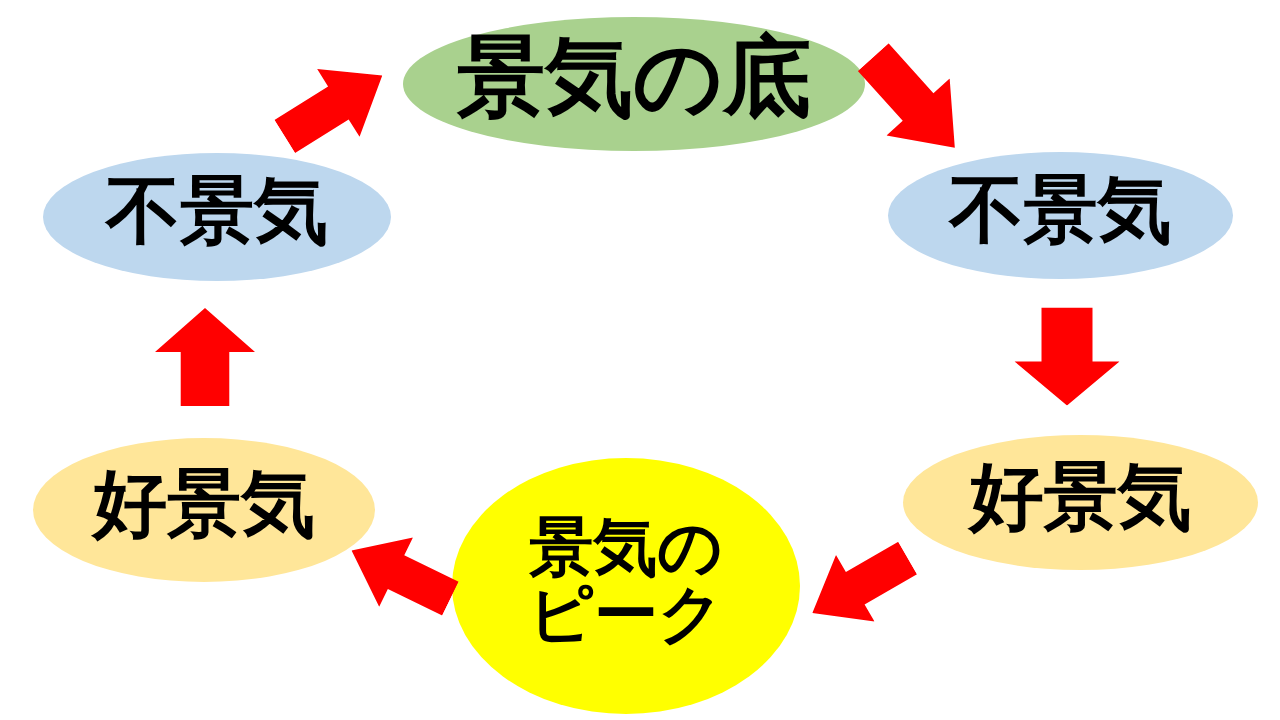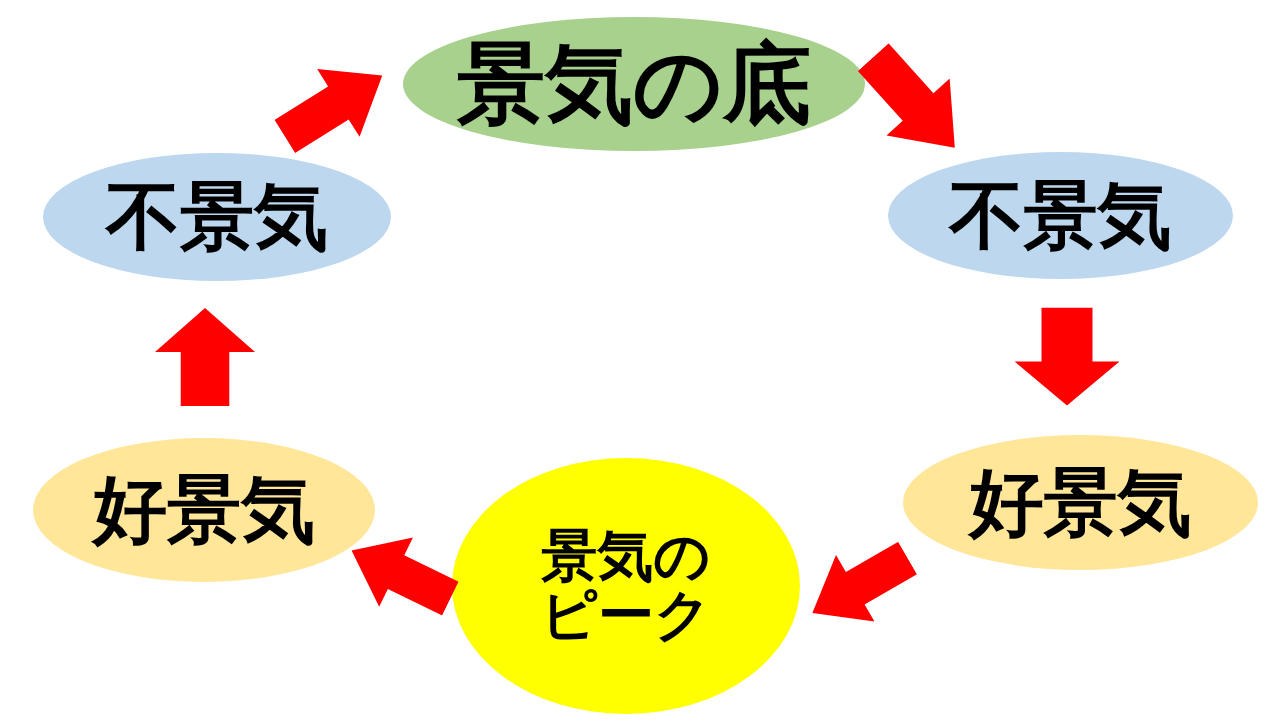--- a/index.html
+++ b/index.html
@@ -1,33 +1,33 @@
 <!DOCTYPE html>
 <html><head>
 <meta charset="utf-8">
 <style>
   html,body{margin:0;padding:0;}
   .stage{
     position:relative;width:1280px;height:720px;overflow:hidden;
     background:#ffffff;
-    font-family:Liberation Sans, sans-serif;
+    font-family:Liberation Mono, monospace;
   }
   .node{
     position:absolute;border-radius:50%;
     display:flex;align-items:center;justify-content:center;
     font-weight:bold;color:#000;text-align:center;
     white-space:pre-line;line-height:1.05;
   }
   
   .node-trough        {left:403px;top:17px; width:462px;height:134px;font-size:88px;}
   .node-recession-l   {left:43px; top:153px;width:348px;height:128px;font-size:74px;}
   .node-recession-r   {left:888px;top:152px;width:345px;height:127px;font-size:74px;}
   .node-boom-l        {left:33px; top:438px;width:342px;height:144px;font-size:74px;}
   .node-boom-r        {left:903px;top:435px;width:355px;height:135px;font-size:74px;}
-  .node-peak          {left:452px;top:458px;width:348px;height:256px;font-size:56px;}
+  .node-peak          {left:452px;top:458px;width:348px;height:256px;font-size:64px;}
   .arrow{position:absolute;display:block;}
   .arrow svg{display:block;width:100%;height:100%;}
   
   .arrow-up-right   {left:276px; top:66px;  width:115px;height:80px; transform:rotate(-32deg);}
   .arrow-down-right {left:853px; top:60px;  width:122px;height:85px; transform:rotate(48deg);}
   .arrow-down       {left:1018px;top:304px; width:98px; height:105px;transform:rotate(90deg);}
   .arrow-to-peak    {left:805px; top:547px; width:110px;height:77px; transform:rotate(150deg);}
   .arrow-up-left    {left:346px; top:536px; width:110px;height:77px; transform:rotate(206deg);}
   .arrow-up         {left:156px; top:307px; width:98px; height:100px;transform:rotate(-90deg);}
 </style>

